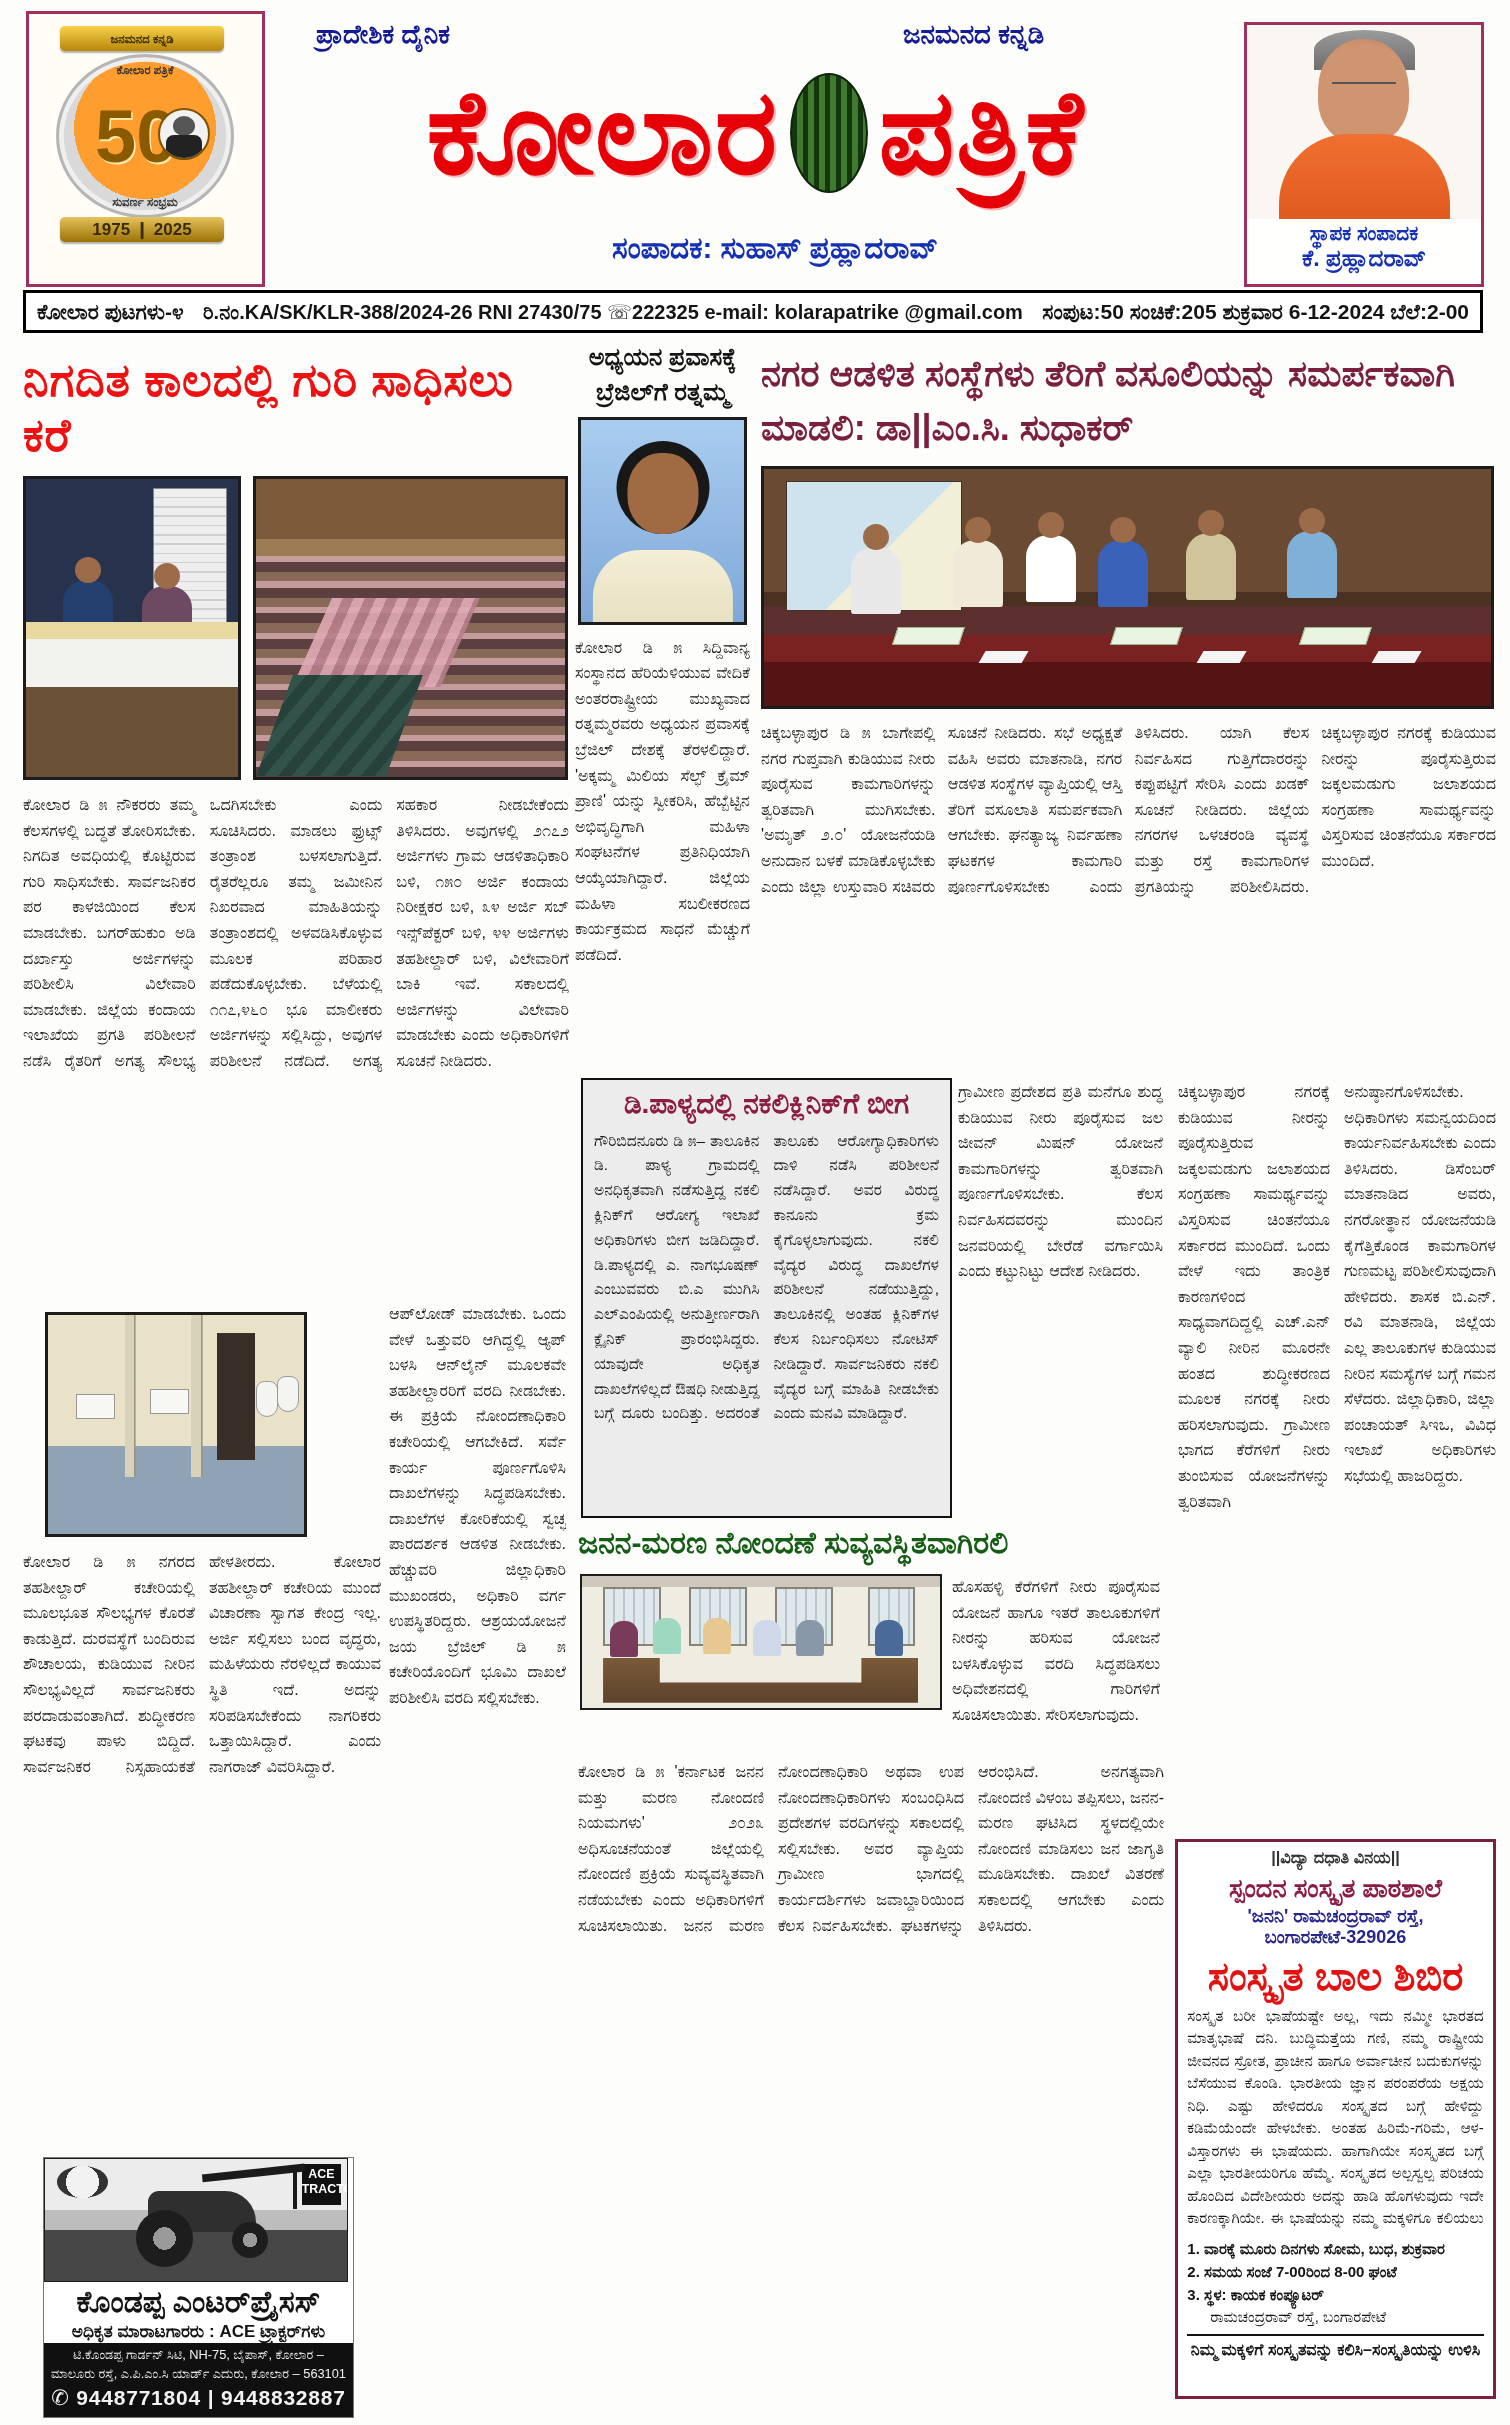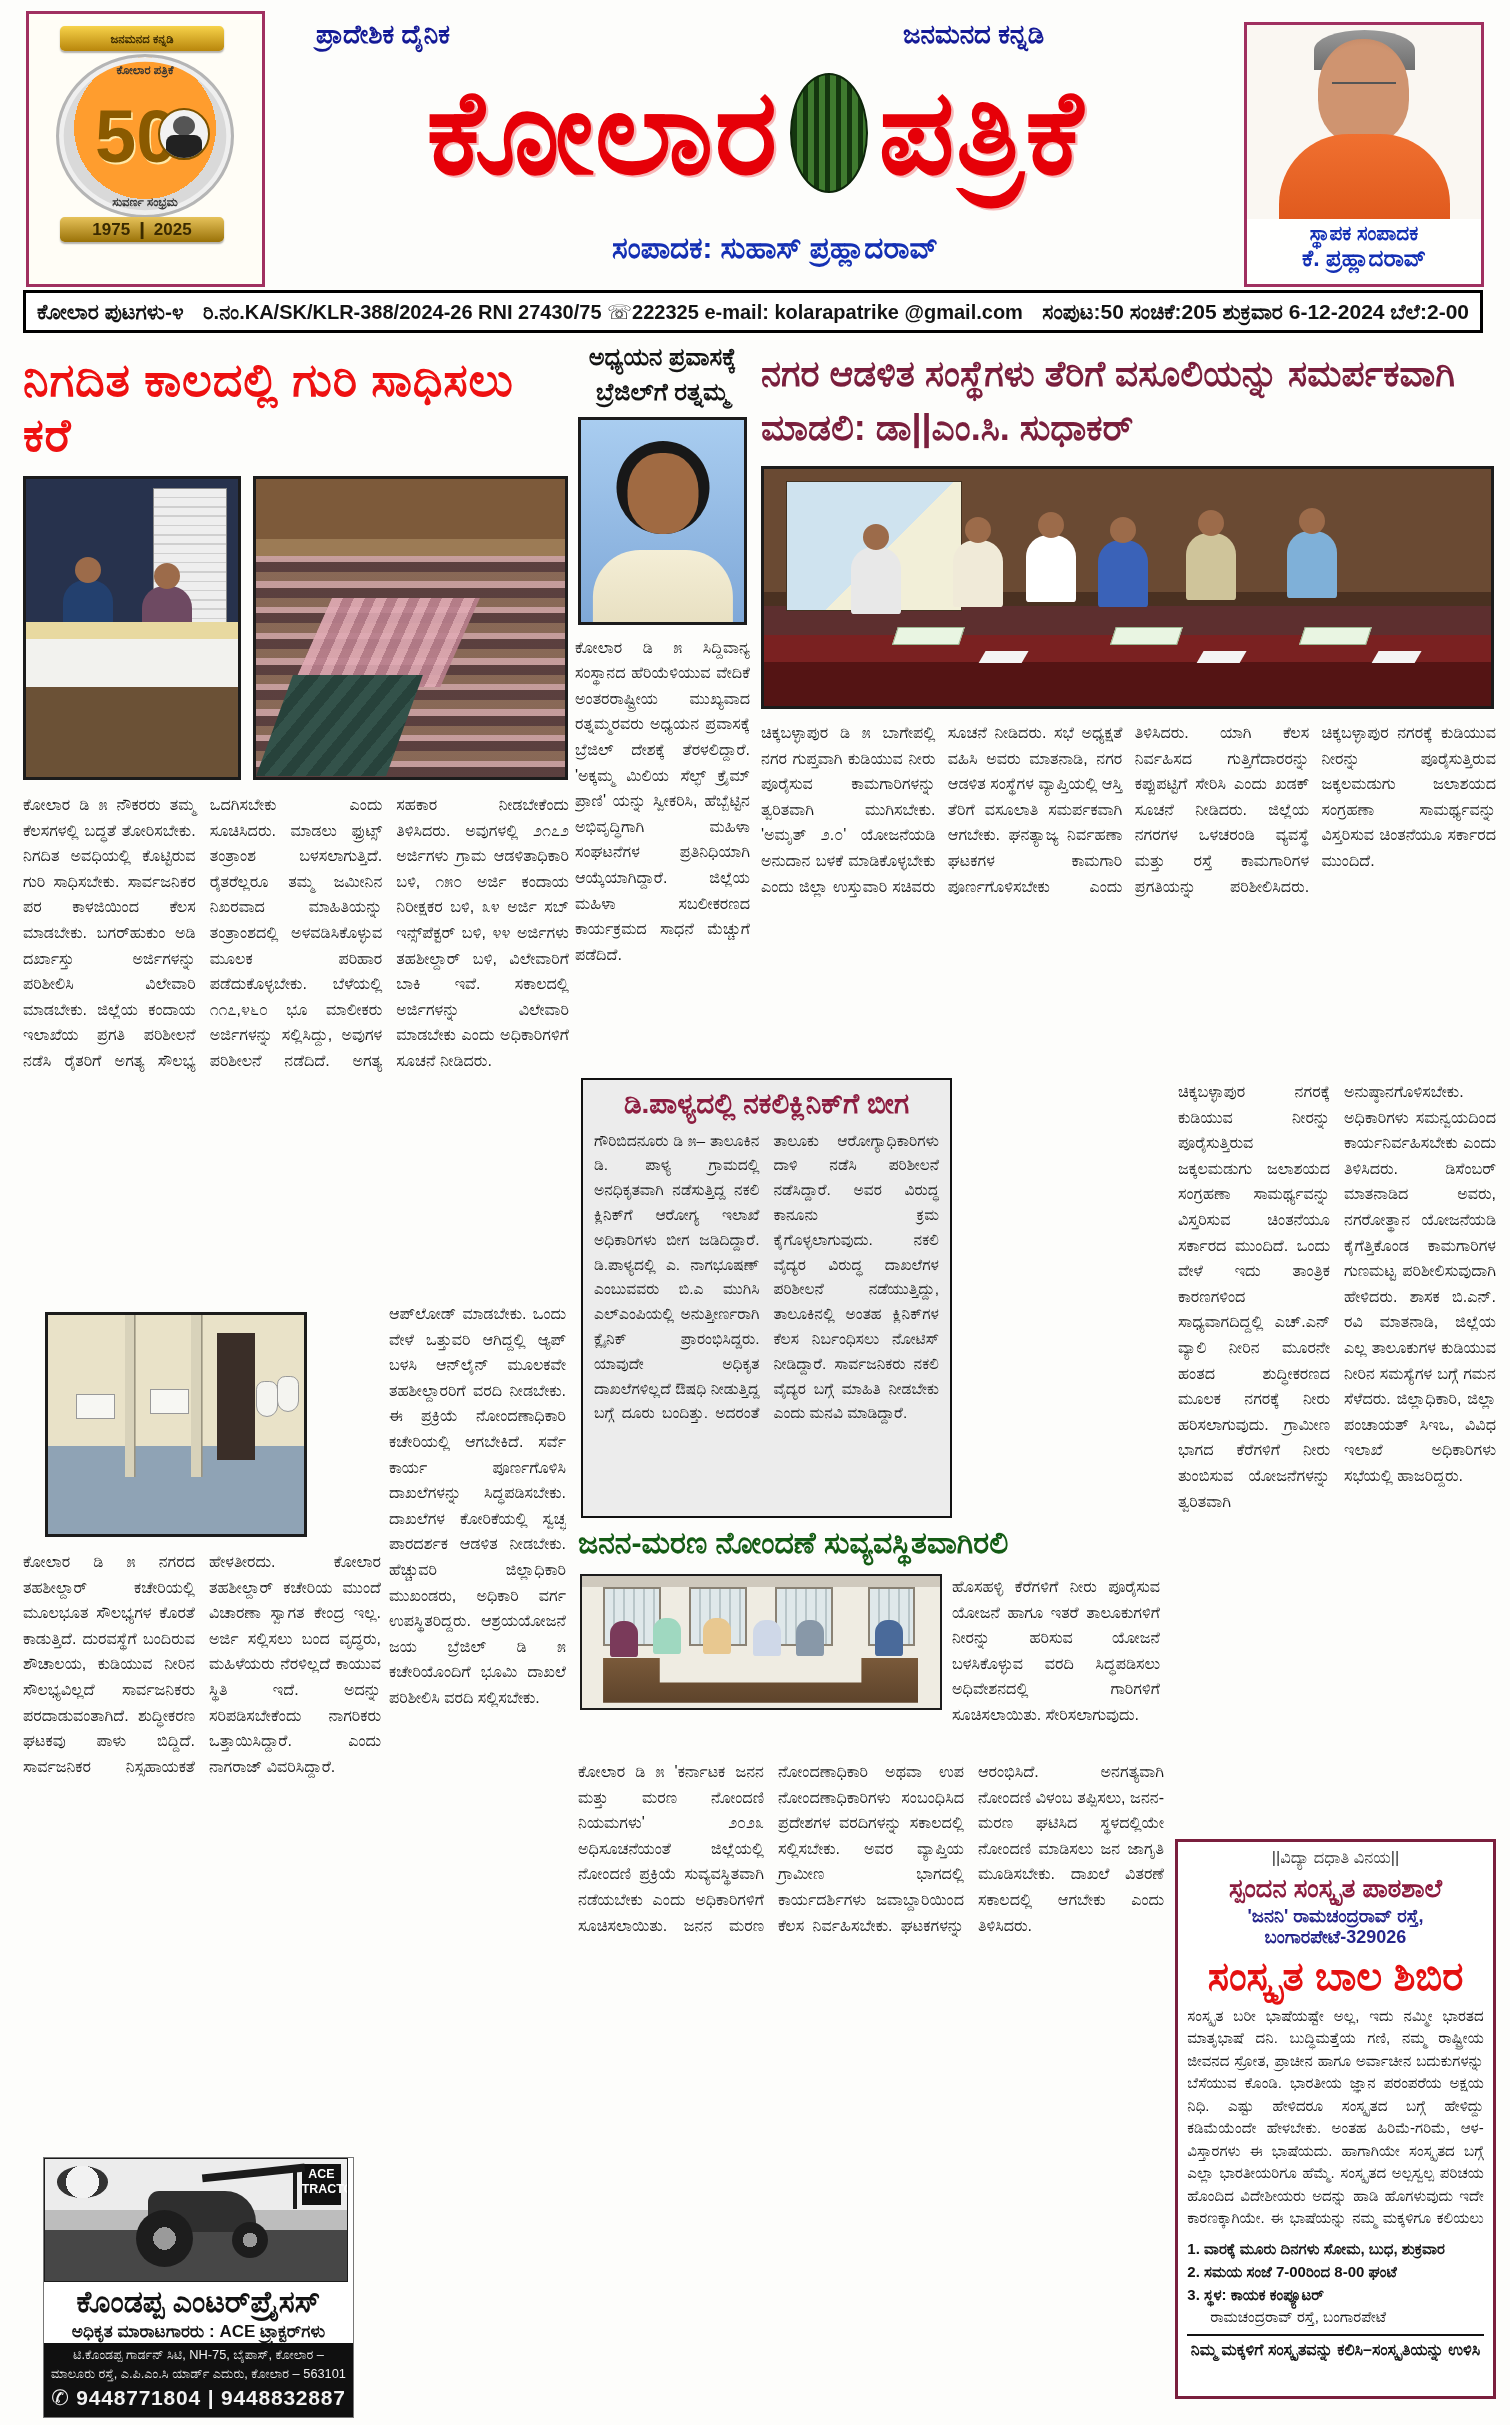--- a/index.html
+++ b/index.html
@@ -118,21 +118,21 @@
   
   .ad-tractor{left:43px;top:2157px;width:309px;height:259px;border:1.6px solid #777;background:#fff;}
   .ad-tractor .name{font-size:30px;font-weight:bold;text-align:center;margin-top:3.1px;}
   .ad-tractor .dealer{font-size:17px;font-weight:bold;text-align:center;margin-top:1.6px;}
   .ad-tractor .svc{font-size:14.7px;font-weight:bold;text-align:center;margin-top:1.6px;}
   .ad-tractor .blk{position:absolute;left:0;right:0;bottom:0;background:#101010;color:#f2f2f2;text-align:center;
       font-size:12.8px;line-height:1.45;padding:3.1px 1.6px;}
   .ad-tractor .blk .ph{font-size:21px;font-weight:bold;letter-spacing:0.8px;}
   .ad-skrt{left:1175px;top:1839px;width:321px;height:560px;border:3.9px solid #7a1f3d;background:#fff;
       padding:6.2px 9.3px;box-sizing:border-box;}
-  .ad-skrt .inv{font-size:16.3px;font-weight:normal;text-align:center;color:#333;}
+  .ad-skrt .inv{font-size:16.3px;font-weight:bold;text-align:center;color:#333;}
   .ad-skrt .school{font-size:25.6px;font-weight:bold;text-align:center;color:#8c1d40;margin-top:7px;}
   .ad-skrt .addr{font-size:18px;font-weight:bold;text-align:center;color:#26268c;margin-top:1.6px;}
   .ad-skrt .camp{font-size:40px;font-weight:bold;text-align:center;color:#e41111;margin:6.2px 0 4.7px;}
   .ad-skrt .body{font-size:15px;line-height:1.5;text-align:justify;height:231px;overflow:hidden;}
   .ad-skrt .item{font-size:15px;font-weight:bold;margin-top:4.7px;}
   .ad-skrt .rule{border-top:2.3px solid #111;margin:7.8px 0 4.7px;}
   .ad-skrt .tag{font-size:16px;font-weight:bold;text-align:center;}
 
   .clinic-box{left:581px;top:1078px;width:371px;height:440px;border:2.3px solid #111;background:#ececec;
       padding:7.8px 11px;box-sizing:border-box;}
@@ -275,20 +275,21 @@
       <span>ಚಿಕ್ಕಬಳ್ಳಾಪುರ ಡಿ ೫   ಬಾಗೇಪಲ್ಲಿ ನಗರ ಗುಪ್ತವಾಗಿ ಕುಡಿಯುವ ನೀರು ಪೂರೈಸುವ ಕಾಮಗಾರಿಗಳನ್ನು ತ್ವರಿತವಾಗಿ ಮುಗಿಸಬೇಕು. 'ಅಮೃತ್ ೨.೦' ಯೋಜನೆಯಡಿ ಅನುದಾನ ಬಳಕೆ ಮಾಡಿಕೊಳ್ಳಬೇಕು ಎಂದು ಜಿಲ್ಲಾ ಉಸ್ತುವಾರಿ ಸಚಿವರು ಸೂಚನೆ ನೀಡಿದರು.</span>
       <span> </span>
       <span>ಸಭೆ ಅಧ್ಯಕ್ಷತೆ ವಹಿಸಿ ಅವರು ಮಾತನಾಡಿ, ನಗರ ಆಡಳಿತ ಸಂಸ್ಥೆಗಳ ವ್ಯಾಪ್ತಿಯಲ್ಲಿ ಆಸ್ತಿ ತೆರಿಗೆ ವಸೂಲಾತಿ ಸಮರ್ಪಕವಾಗಿ ಆಗಬೇಕು. ಘನತ್ಯಾಜ್ಯ ನಿರ್ವಹಣಾ ಘಟಕಗಳ ಕಾಮಗಾರಿ ಪೂರ್ಣಗೊಳಿಸಬೇಕು ಎಂದು ತಿಳಿಸಿದರು.</span>
       <span> </span>
       <span>ಯಾಗಿ ಕೆಲಸ ನಿರ್ವಹಿಸದ ಗುತ್ತಿಗೆದಾರರನ್ನು ಕಪ್ಪುಪಟ್ಟಿಗೆ ಸೇರಿಸಿ ಎಂದು ಖಡಕ್ ಸೂಚನೆ ನೀಡಿದರು. ಜಿಲ್ಲೆಯ ನಗರಗಳ ಒಳಚರಂಡಿ ವ್ಯವಸ್ಥೆ ಮತ್ತು ರಸ್ತೆ ಕಾಮಗಾರಿಗಳ ಪ್ರಗತಿಯನ್ನು ಪರಿಶೀಲಿಸಿದರು.</span>
       <span> </span>
       <span>ಚಿಕ್ಕಬಳ್ಳಾಪುರ ನಗರಕ್ಕೆ ಕುಡಿಯುವ ನೀರನ್ನು ಪೂರೈಸುತ್ತಿರುವ ಜಕ್ಕಲಮಡುಗು ಜಲಾಶಯದ ಸಂಗ್ರಹಣಾ ಸಾಮರ್ಥ್ಯವನ್ನು ವಿಸ್ತರಿಸುವ ಚಿಂತನೆಯೂ ಸರ್ಕಾರದ ಮುಂದಿದೆ.</span>
     </div>
   </div>
 
+  <div class="abs jtext" style="left:958px;top:1079px;width:205px;height:439px;">ಗ್ರಾಮೀಣ ಪ್ರದೇಶದ ಪ್ರತಿ ಮನೆಗೂ ಶುದ್ಧ ಕುಡಿಯುವ ನೀರು ಪೂರೈಸುವ ಜಲ ಜೀವನ್ ಮಿಷನ್ ಯೋಜನೆ ಕಾಮಗಾರಿಗಳನ್ನು ತ್ವರಿತವಾಗಿ ಪೂರ್ಣಗೊಳಿಸಬೇಕು. ಕೆಲಸ ನಿರ್ವಹಿಸದವರನ್ನು ಮುಂದಿನ ಜನವರಿಯಲ್ಲಿ ಬೇರೆಡೆ ವರ್ಗಾಯಿಸಿ ಎಂದು ಕಟ್ಟುನಿಟ್ಟು ಆದೇಶ ನೀಡಿದರು.</div>
 
   <div class="abs jtext cols2" style="left:1178px;top:1079px;width:318px;height:750px;">ಚಿಕ್ಕಬಳ್ಳಾಪುರ ನಗರಕ್ಕೆ ಕುಡಿಯುವ ನೀರನ್ನು ಪೂರೈಸುತ್ತಿರುವ ಜಕ್ಕಲಮಡುಗು ಜಲಾಶಯದ ಸಂಗ್ರಹಣಾ ಸಾಮರ್ಥ್ಯವನ್ನು ವಿಸ್ತರಿಸುವ ಚಿಂತನೆಯೂ ಸರ್ಕಾರದ ಮುಂದಿದೆ. ಒಂದು ವೇಳೆ ಇದು ತಾಂತ್ರಿಕ ಕಾರಣಗಳಿಂದ ಸಾಧ್ಯವಾಗದಿದ್ದಲ್ಲಿ ಎಚ್.ಎನ್ ವ್ಯಾಲಿ ನೀರಿನ ಮೂರನೇ ಹಂತದ ಶುದ್ಧೀಕರಣದ ಮೂಲಕ ನಗರಕ್ಕೆ ನೀರು ಹರಿಸಲಾಗುವುದು. ಗ್ರಾಮೀಣ ಭಾಗದ ಕೆರೆಗಳಿಗೆ ನೀರು ತುಂಬಿಸುವ ಯೋಜನೆಗಳನ್ನು ತ್ವರಿತವಾಗಿ ಅನುಷ್ಠಾನಗೊಳಿಸಬೇಕು. ಅಧಿಕಾರಿಗಳು ಸಮನ್ವಯದಿಂದ ಕಾರ್ಯನಿರ್ವಹಿಸಬೇಕು ಎಂದು ತಿಳಿಸಿದರು. ಡಿಸೆಂಬರ್ ಮಾತನಾಡಿದ ಅವರು, ನಗರೋತ್ಥಾನ ಯೋಜನೆಯಡಿ ಕೈಗೆತ್ತಿಕೊಂಡ ಕಾಮಗಾರಿಗಳ ಗುಣಮಟ್ಟ ಪರಿಶೀಲಿಸುವುದಾಗಿ ಹೇಳಿದರು. ಶಾಸಕ ಬಿ.ಎನ್. ರವಿ ಮಾತನಾಡಿ, ಜಿಲ್ಲೆಯ ಎಲ್ಲ ತಾಲೂಕುಗಳ ಕುಡಿಯುವ ನೀರಿನ ಸಮಸ್ಯೆಗಳ ಬಗ್ಗೆ ಗಮನ ಸೆಳೆದರು. ಜಿಲ್ಲಾಧಿಕಾರಿ, ಜಿಲ್ಲಾ ಪಂಚಾಯತ್ ಸಿಇಒ, ವಿವಿಧ ಇಲಾಖೆ ಅಧಿಕಾರಿಗಳು ಸಭೆಯಲ್ಲಿ ಹಾಜರಿದ್ದರು.</div>
 
   <div class="abs clinic-box">
     <div class="hl-clinic">ಡಿ.ಪಾಳ್ಯದಲ್ಲಿ ನಕಲಿಕ್ಲಿನಿಕ್‌ಗೆ ಬೀಗ</div>
     <div class="jtext cols2" style="margin-top:7.8px;height:377px;font-size:15.5px;">ಗೌರಿಬಿದನೂರು ಡಿ ೫– ತಾಲೂಕಿನ ಡಿ. ಪಾಳ್ಯ ಗ್ರಾಮದಲ್ಲಿ ಅನಧಿಕೃತವಾಗಿ ನಡೆಸುತ್ತಿದ್ದ ನಕಲಿ ಕ್ಲಿನಿಕ್‌ಗೆ ಆರೋಗ್ಯ ಇಲಾಖೆ ಅಧಿಕಾರಿಗಳು ಬೀಗ ಜಡಿದಿದ್ದಾರೆ. ಡಿ.ಪಾಳ್ಯದಲ್ಲಿ ಎ. ನಾಗಭೂಷಣ್ ಎಂಬುವವರು ಬಿ.ಎ ಮುಗಿಸಿ ಎಲ್‌ಎಂಪಿಯಲ್ಲಿ ಅನುತ್ತೀರ್ಣರಾಗಿ ಕ್ಲೈನಿಕ್ ಪ್ರಾರಂಭಿಸಿದ್ದರು. ಯಾವುದೇ ಅಧಿಕೃತ ದಾಖಲೆಗಳಿಲ್ಲದೆ ಔಷಧಿ ನೀಡುತ್ತಿದ್ದ ಬಗ್ಗೆ ದೂರು ಬಂದಿತ್ತು. ಅದರಂತೆ ತಾಲೂಕು ಆರೋಗ್ಯಾಧಿಕಾರಿಗಳು ದಾಳಿ ನಡೆಸಿ ಪರಿಶೀಲನೆ ನಡೆಸಿದ್ದಾರೆ. ಅವರ ವಿರುದ್ಧ ಕಾನೂನು ಕ್ರಮ ಕೈಗೊಳ್ಳಲಾಗುವುದು. ನಕಲಿ ವೈದ್ಯರ ವಿರುದ್ಧ ದಾಖಲೆಗಳ ಪರಿಶೀಲನೆ ನಡೆಯುತ್ತಿದ್ದು, ತಾಲೂಕಿನಲ್ಲಿ ಅಂತಹ ಕ್ಲಿನಿಕ್‌ಗಳ ಕೆಲಸ ನಿರ್ಬಂಧಿಸಲು ನೋಟಿಸ್ ನೀಡಿದ್ದಾರೆ. ಸಾರ್ವಜನಿಕರು ನಕಲಿ ವೈದ್ಯರ ಬಗ್ಗೆ ಮಾಹಿತಿ ನೀಡಬೇಕು ಎಂದು ಮನವಿ ಮಾಡಿದ್ದಾರೆ.</div>
   </div>
 
   <div class="abs" style="left:578px;top:1526px;width:586px;">
     <div class="hl-green">ಜನನ-ಮರಣ ನೋಂದಣೆ ಸುವ್ಯವಸ್ಥಿತವಾಗಿರಲಿ</div>

